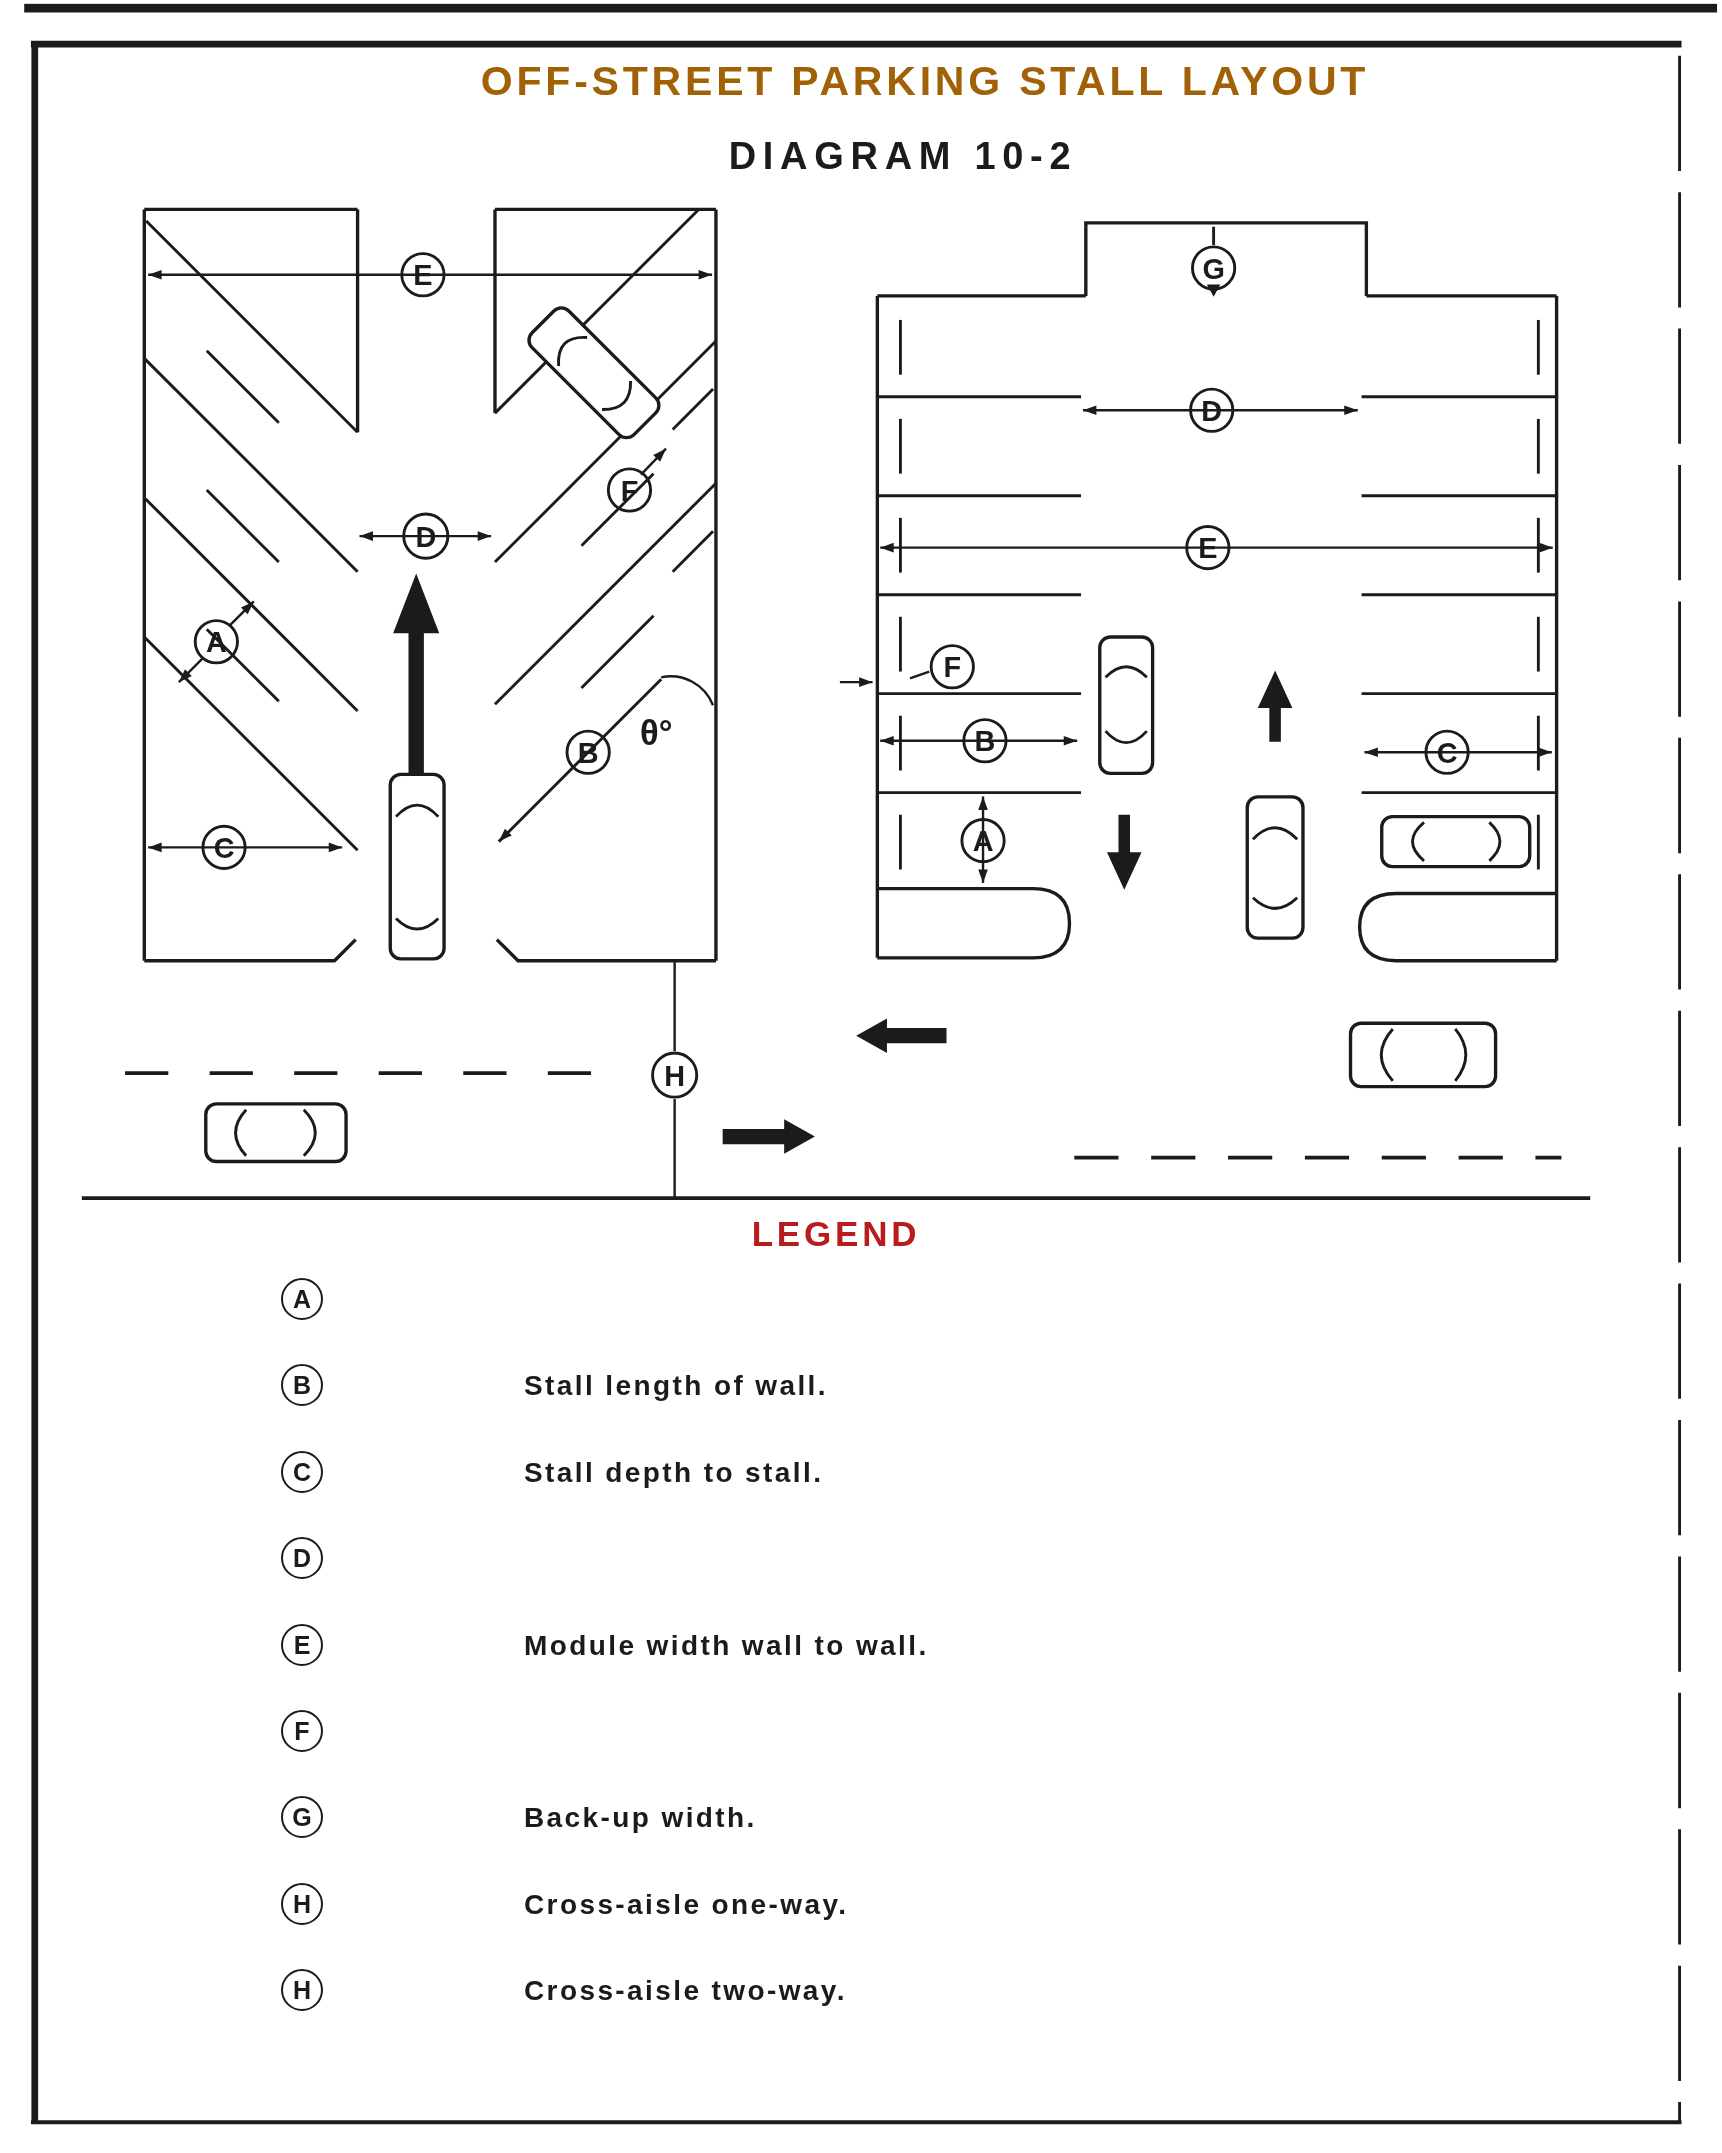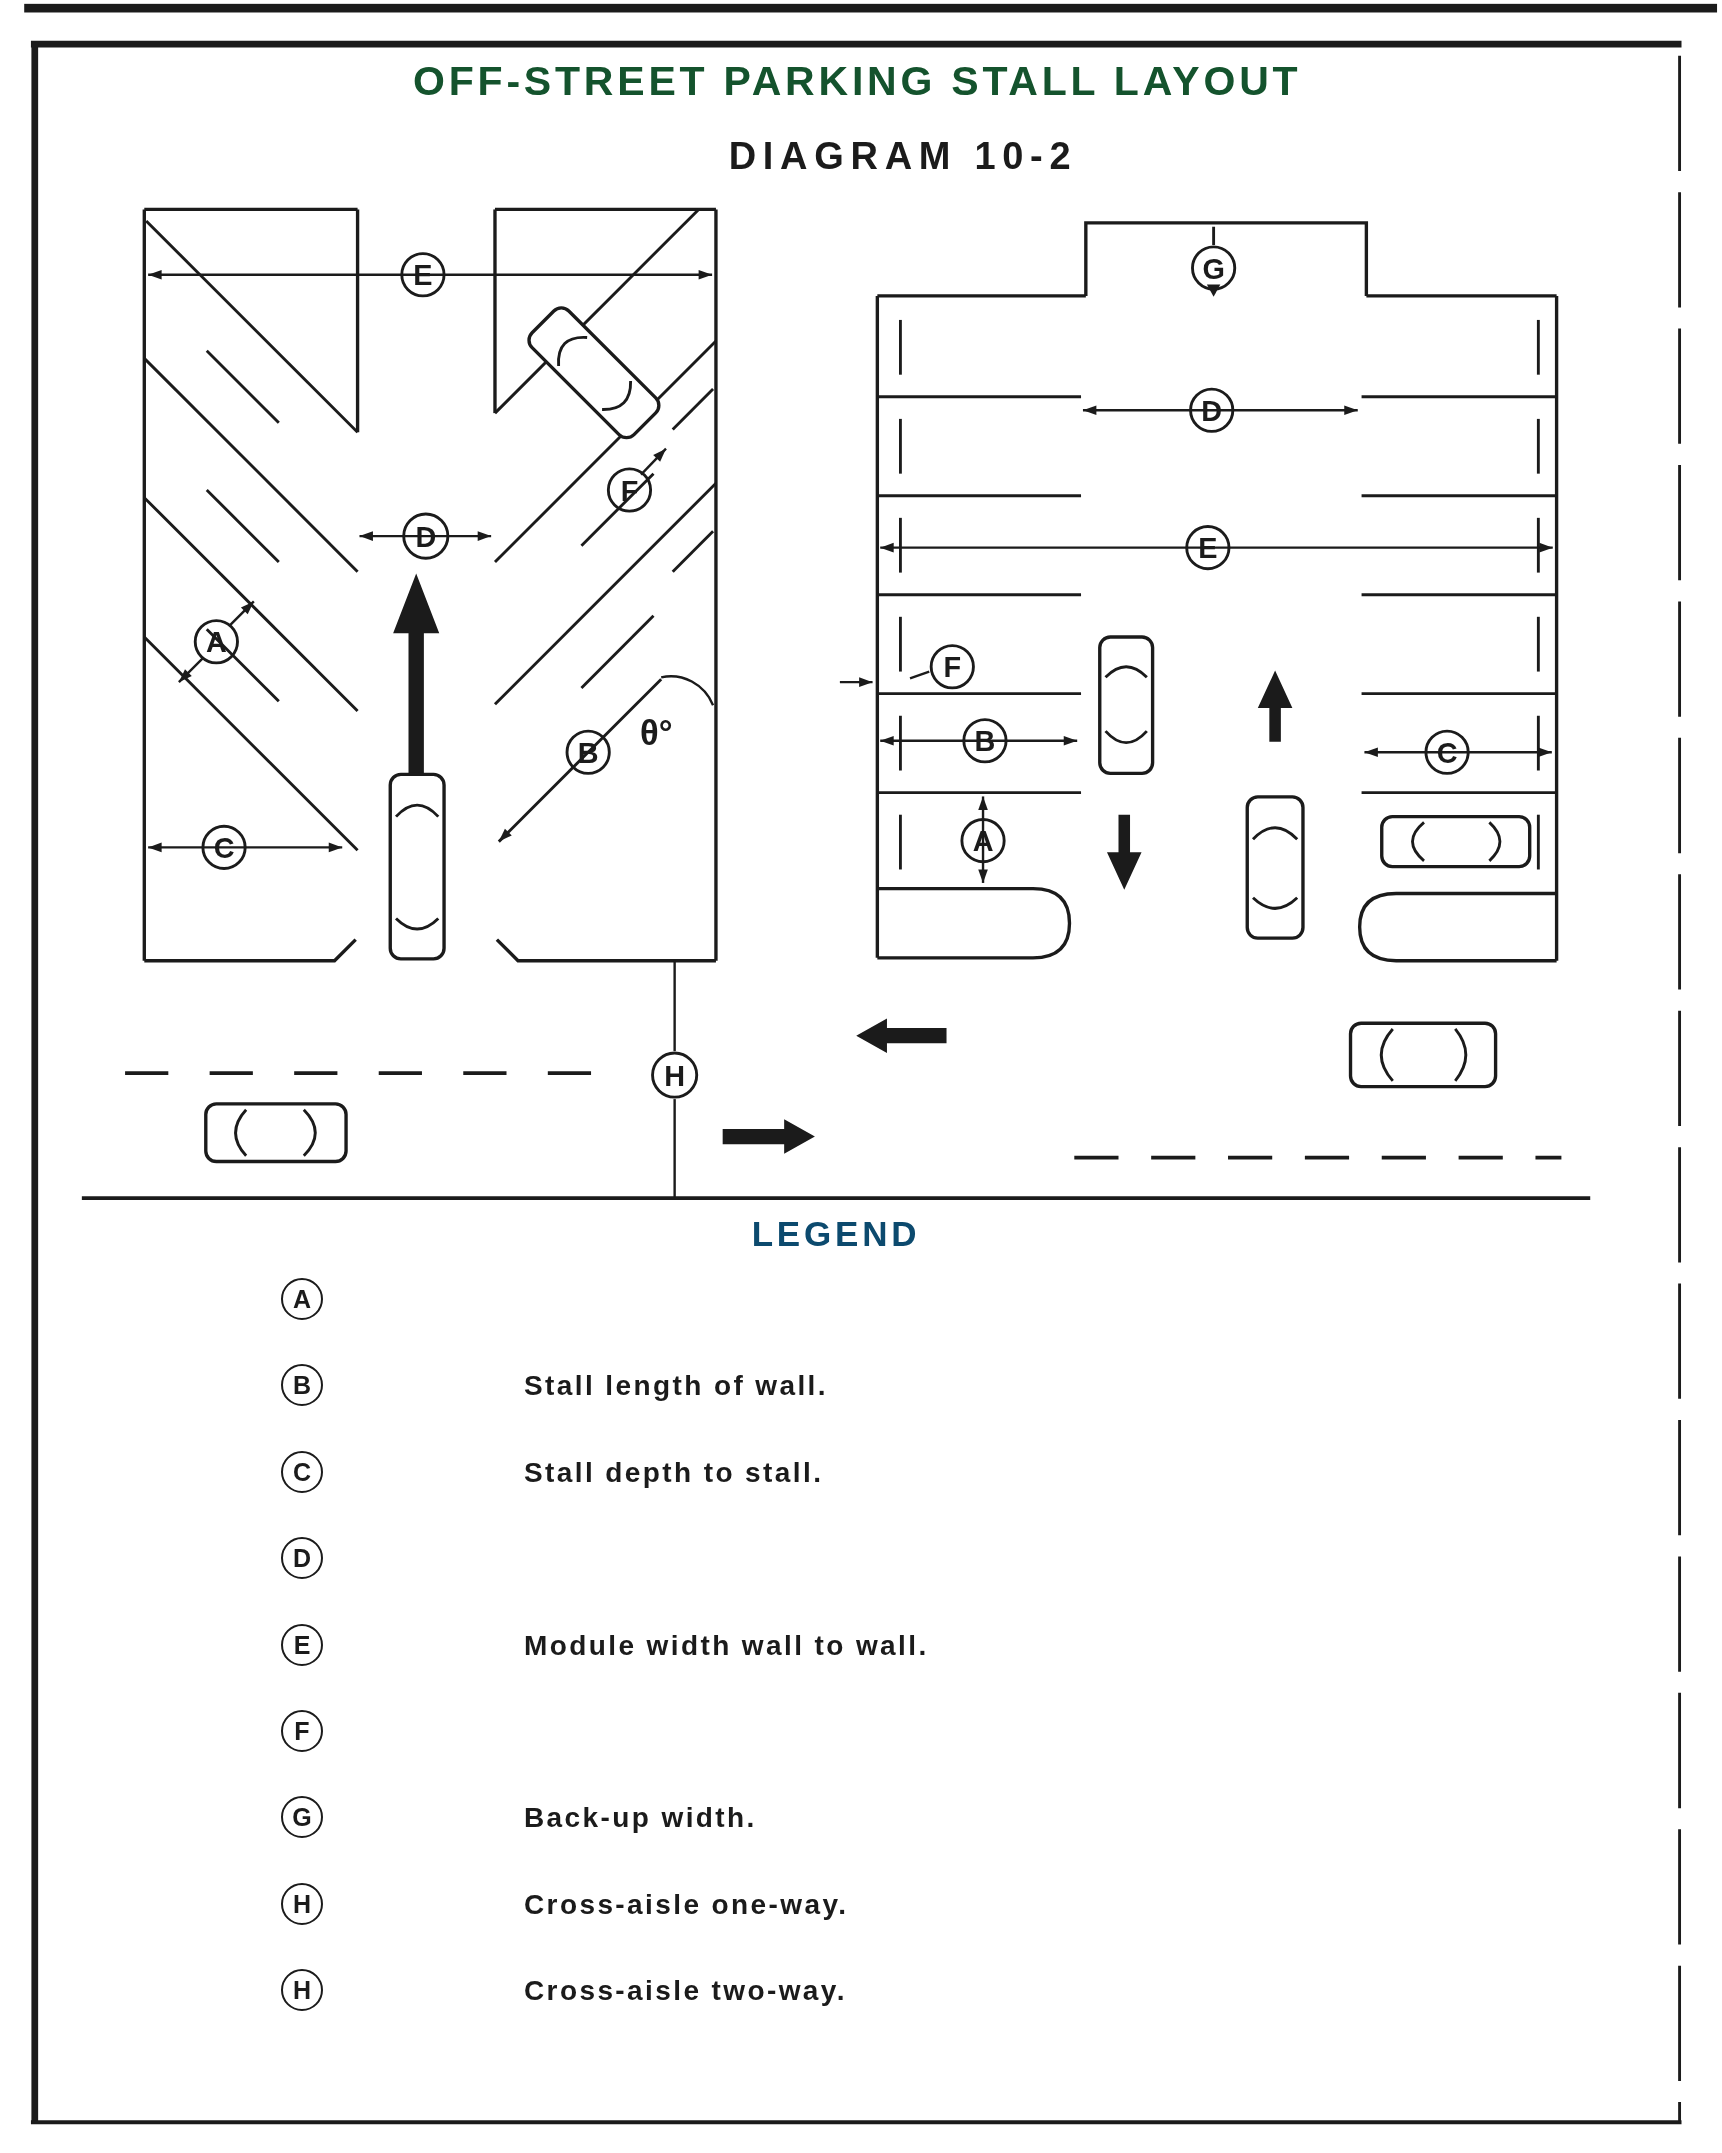--- a/index.html
+++ b/index.html
@@ -2,30 +2,30 @@
 <html><head>
 <meta charset="utf-8">
 <style>
   html,body{margin:0;padding:0;background:#e8e8e4;}
   #page{
     position:relative;width:1723px;height:2154px;background:#ffffff;
     font-family:"Liberation Sans", sans-serif;color:#1b1b1b;overflow:hidden;
   }
   #drawing{position:absolute;left:0;top:0;}
   .title-line1{
-    position:absolute;left:413px;top:58px;width:980px;
-    font-size:41px;font-weight:700;letter-spacing:3.8px;color:#14532d;white-space:nowrap;
+    position:absolute;left:435px;top:58px;width:980px;text-align:center;
+    font-size:41px;font-weight:700;letter-spacing:3.8px;color:#a16207;white-space:nowrap;
   }
   .title-line2{
     position:absolute;left:413px;top:119px;width:980px;text-align:center;
     font-size:38px;font-weight:700;letter-spacing:6.7px;color:#1b1b1b;white-space:nowrap;margin-top:16px;
   }
   .legend-title{
     position:absolute;left:663px;top:1214px;width:346px;text-align:center;
-    font-size:35px;font-weight:700;letter-spacing:3.8px;color:#0c4a6e;
+    font-size:35px;font-weight:700;letter-spacing:3.8px;color:#b91c1c;
   }
   .legend-row{position:absolute;left:0;width:1723px;height:44px;}
   .lg-circle{
     position:absolute;left:281px;top:0;width:38px;height:38px;border:2.9px solid #1b1b1b;
     border-radius:50%;text-align:center;line-height:38px;font-size:25px;font-weight:700;
   }
   .lg-text{
     position:absolute;left:524px;top:0;line-height:44px;font-size:28px;font-weight:700;
     letter-spacing:2.4px;white-space:nowrap;
   }

